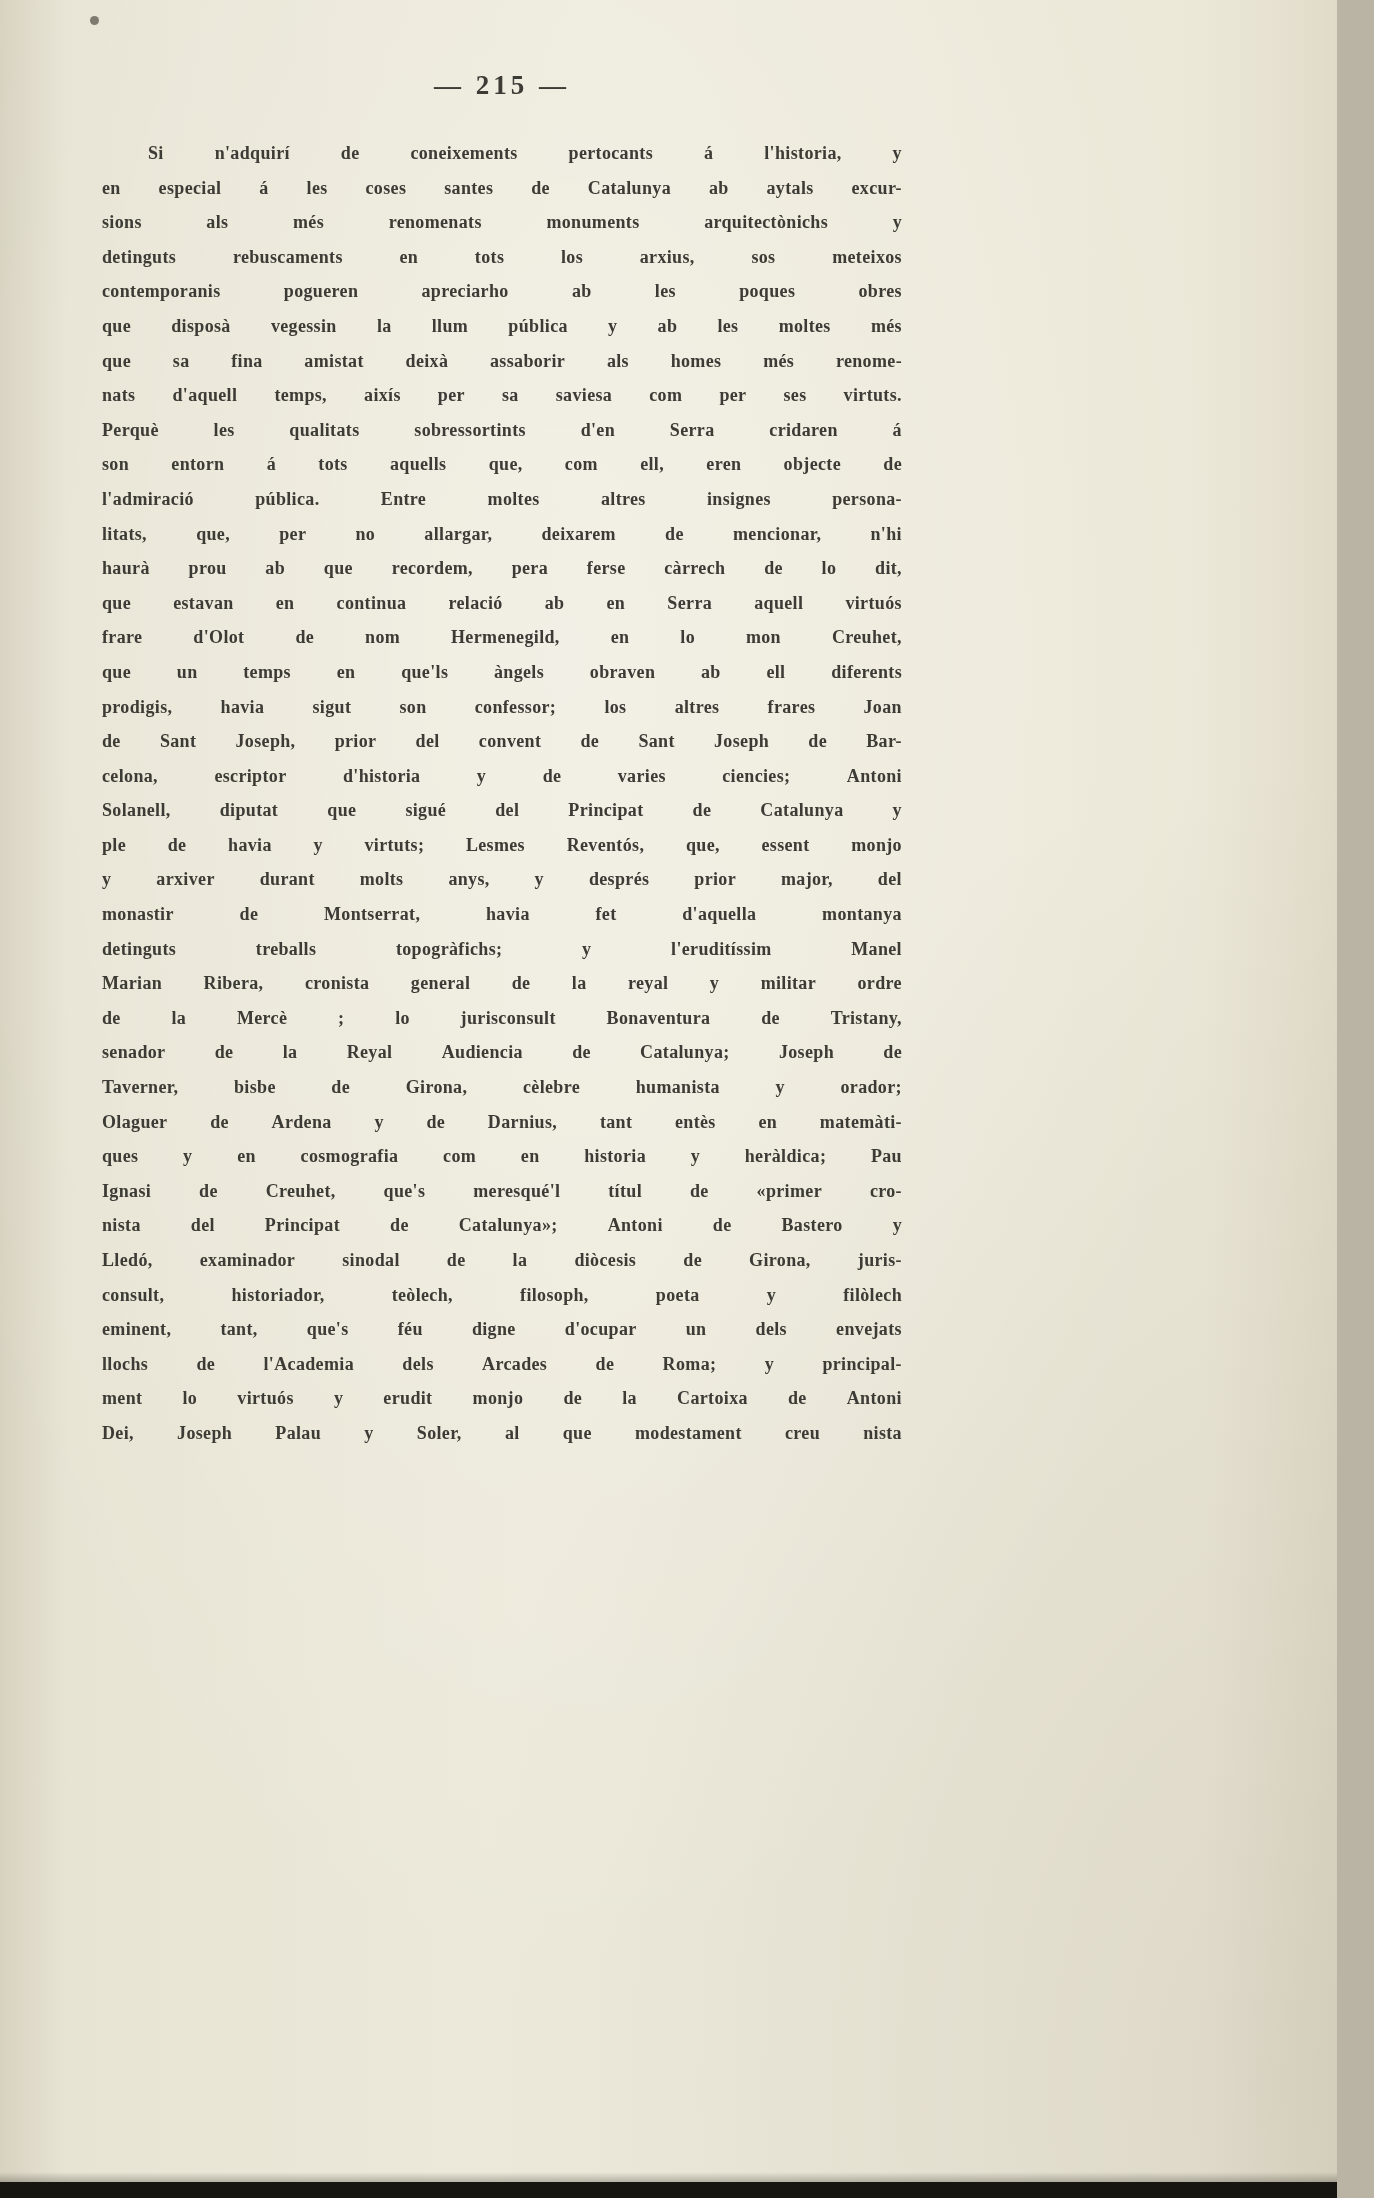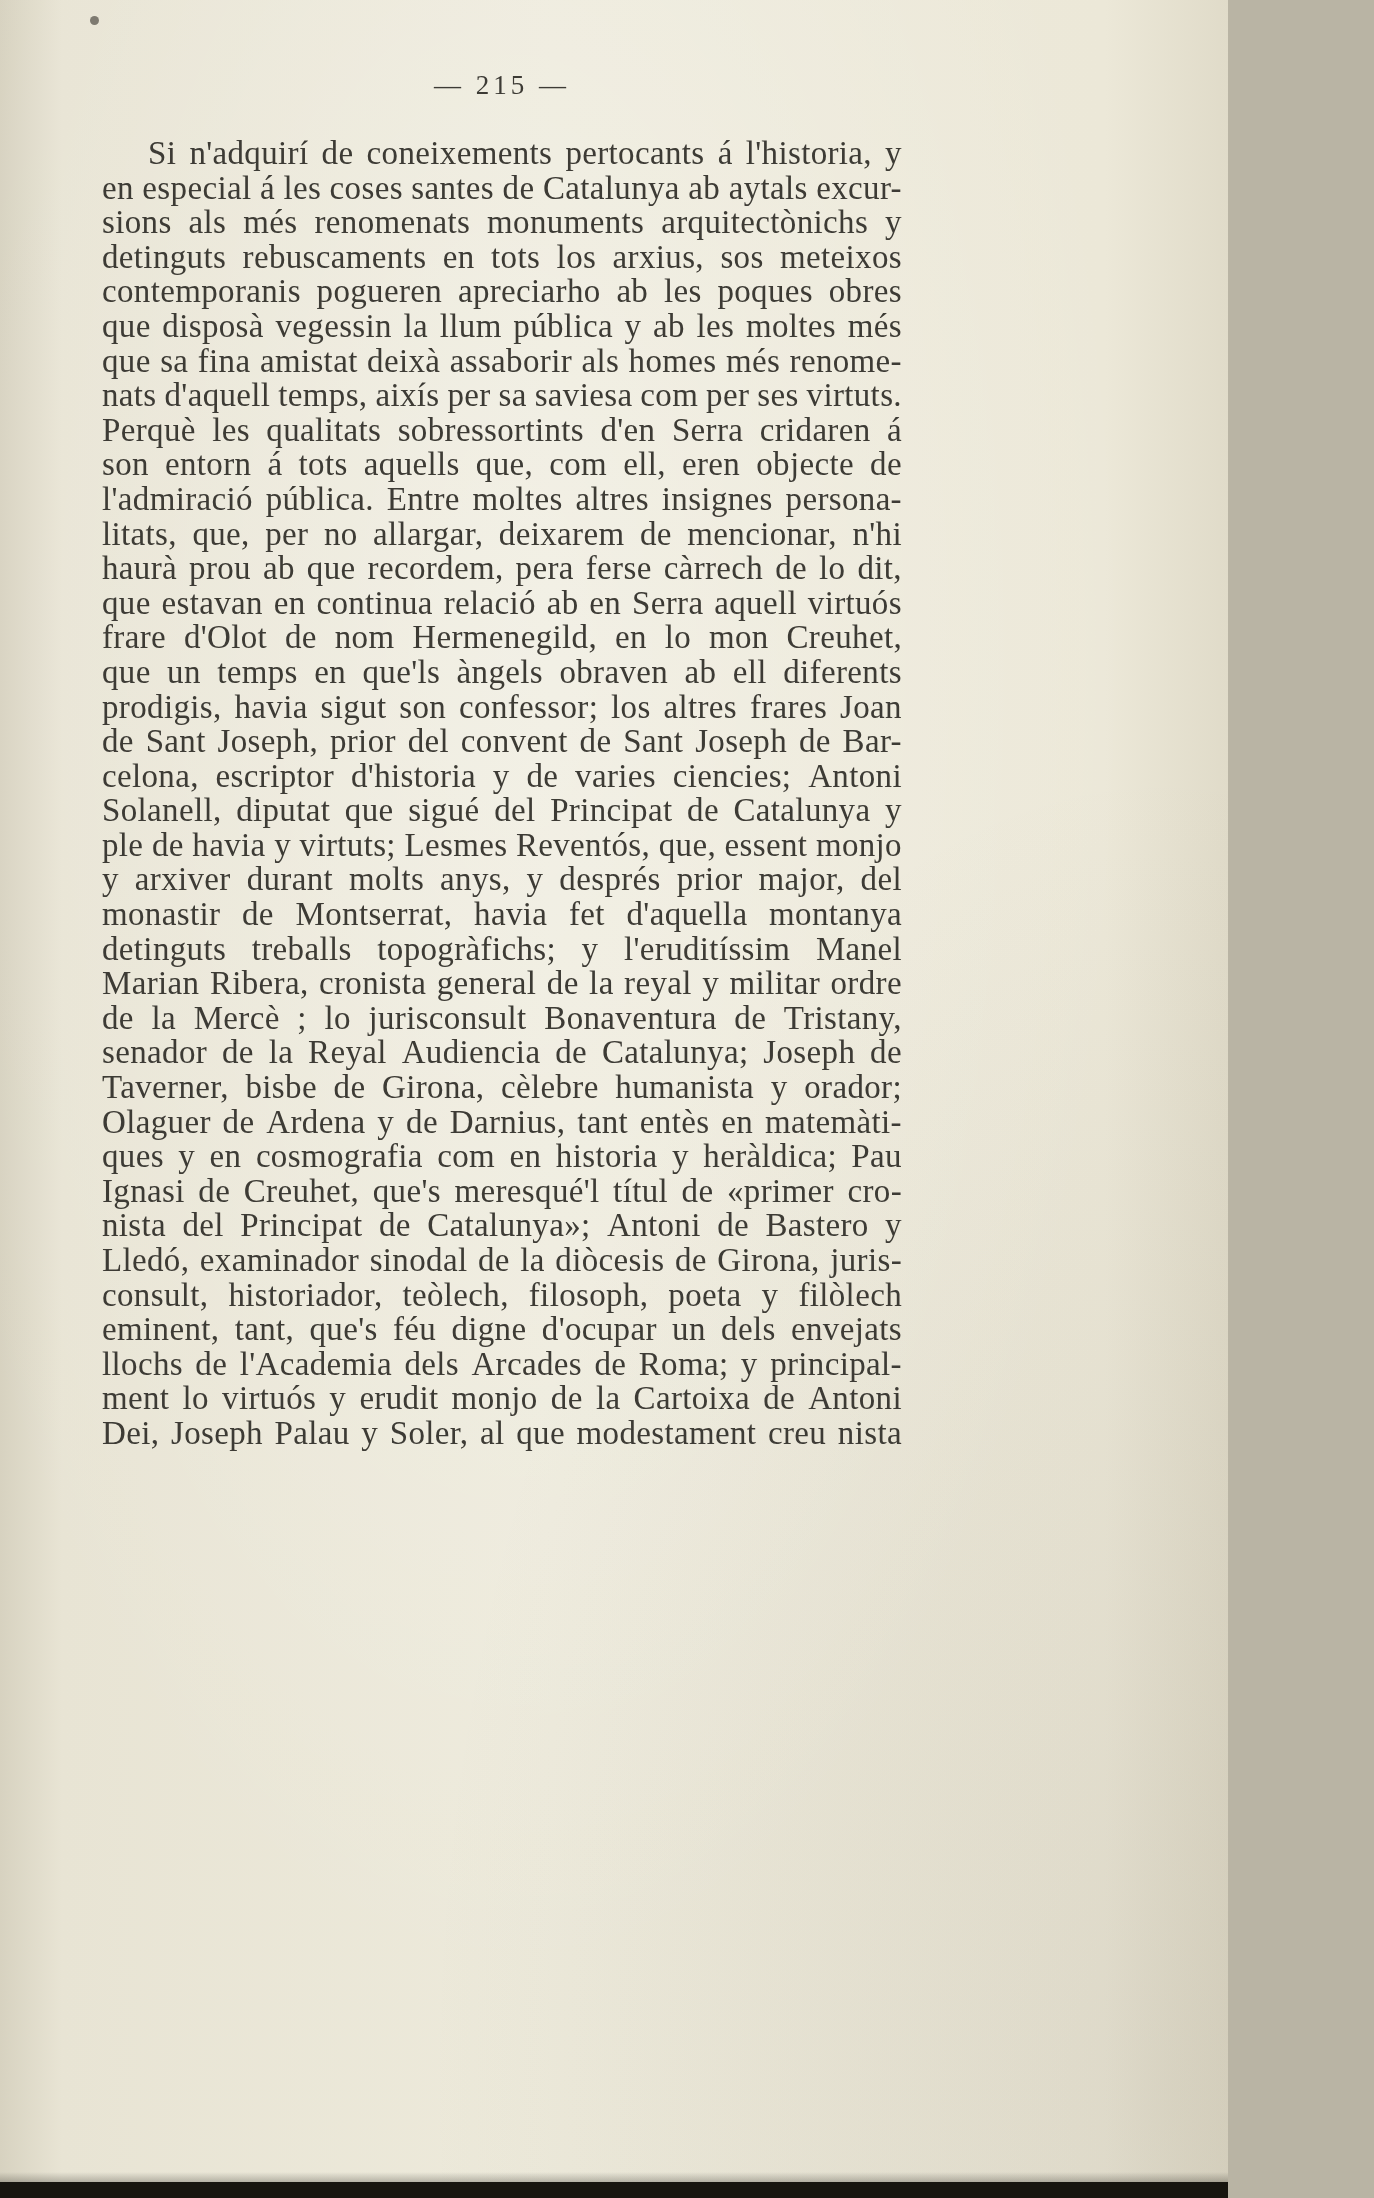--- a/index.html
+++ b/index.html
@@ -7,28 +7,29 @@
     padding: 0;
   }
   body {
     width: 1374px;
     height: 2198px;
     font-family: "Liberation Serif", "DejaVu Serif", serif;
     background: #b9b4a4;
   }
   .page {
     position: relative;
-    width: 1228px;
+    width: 1337px;
     height: 2198px;
     overflow: hidden;
     color: var(--ink, #3d3b35);
     background:
       radial-gradient(ellipse at 42% 30%, rgba(255,255,255,0.30) 0%, rgba(255,255,255,0.0) 62%),
       radial-gradient(ellipse at 95% 95%, rgba(90,80,60,0.10) 0%, rgba(0,0,0,0) 45%),
       linear-gradient(90deg, #d7d2c0 0%, #e8e4d4 5%, #edeadb 45%, #ece8d8 90%, #e0dbc9 100%);
+    font-weight: bold;
   }
   .corner-mark {
     position: absolute;
     top: 16px;
     left: 90px;
     width: 9px;
     height: 9px;
     border-radius: 50%;
     background: #5a554d;
     opacity: 0.75;
@@ -43,21 +44,21 @@
     letter-spacing: 4px;
     color: var(--ink, #3d3b35);
   }
   .body-text {
     position: absolute;
     top: 136px;
     left: 102px;
     width: 800px;
   }
   .text-line {
-    font-size: 33px;
+    font-size: 18px;
     line-height: 34.6px;
     letter-spacing: 0.35px;
     word-spacing: 2.5px;
     text-align: justify;
     text-align-last: justify;
     white-space: nowrap;
     display: flex;
     justify-content: space-between;
   }
   

